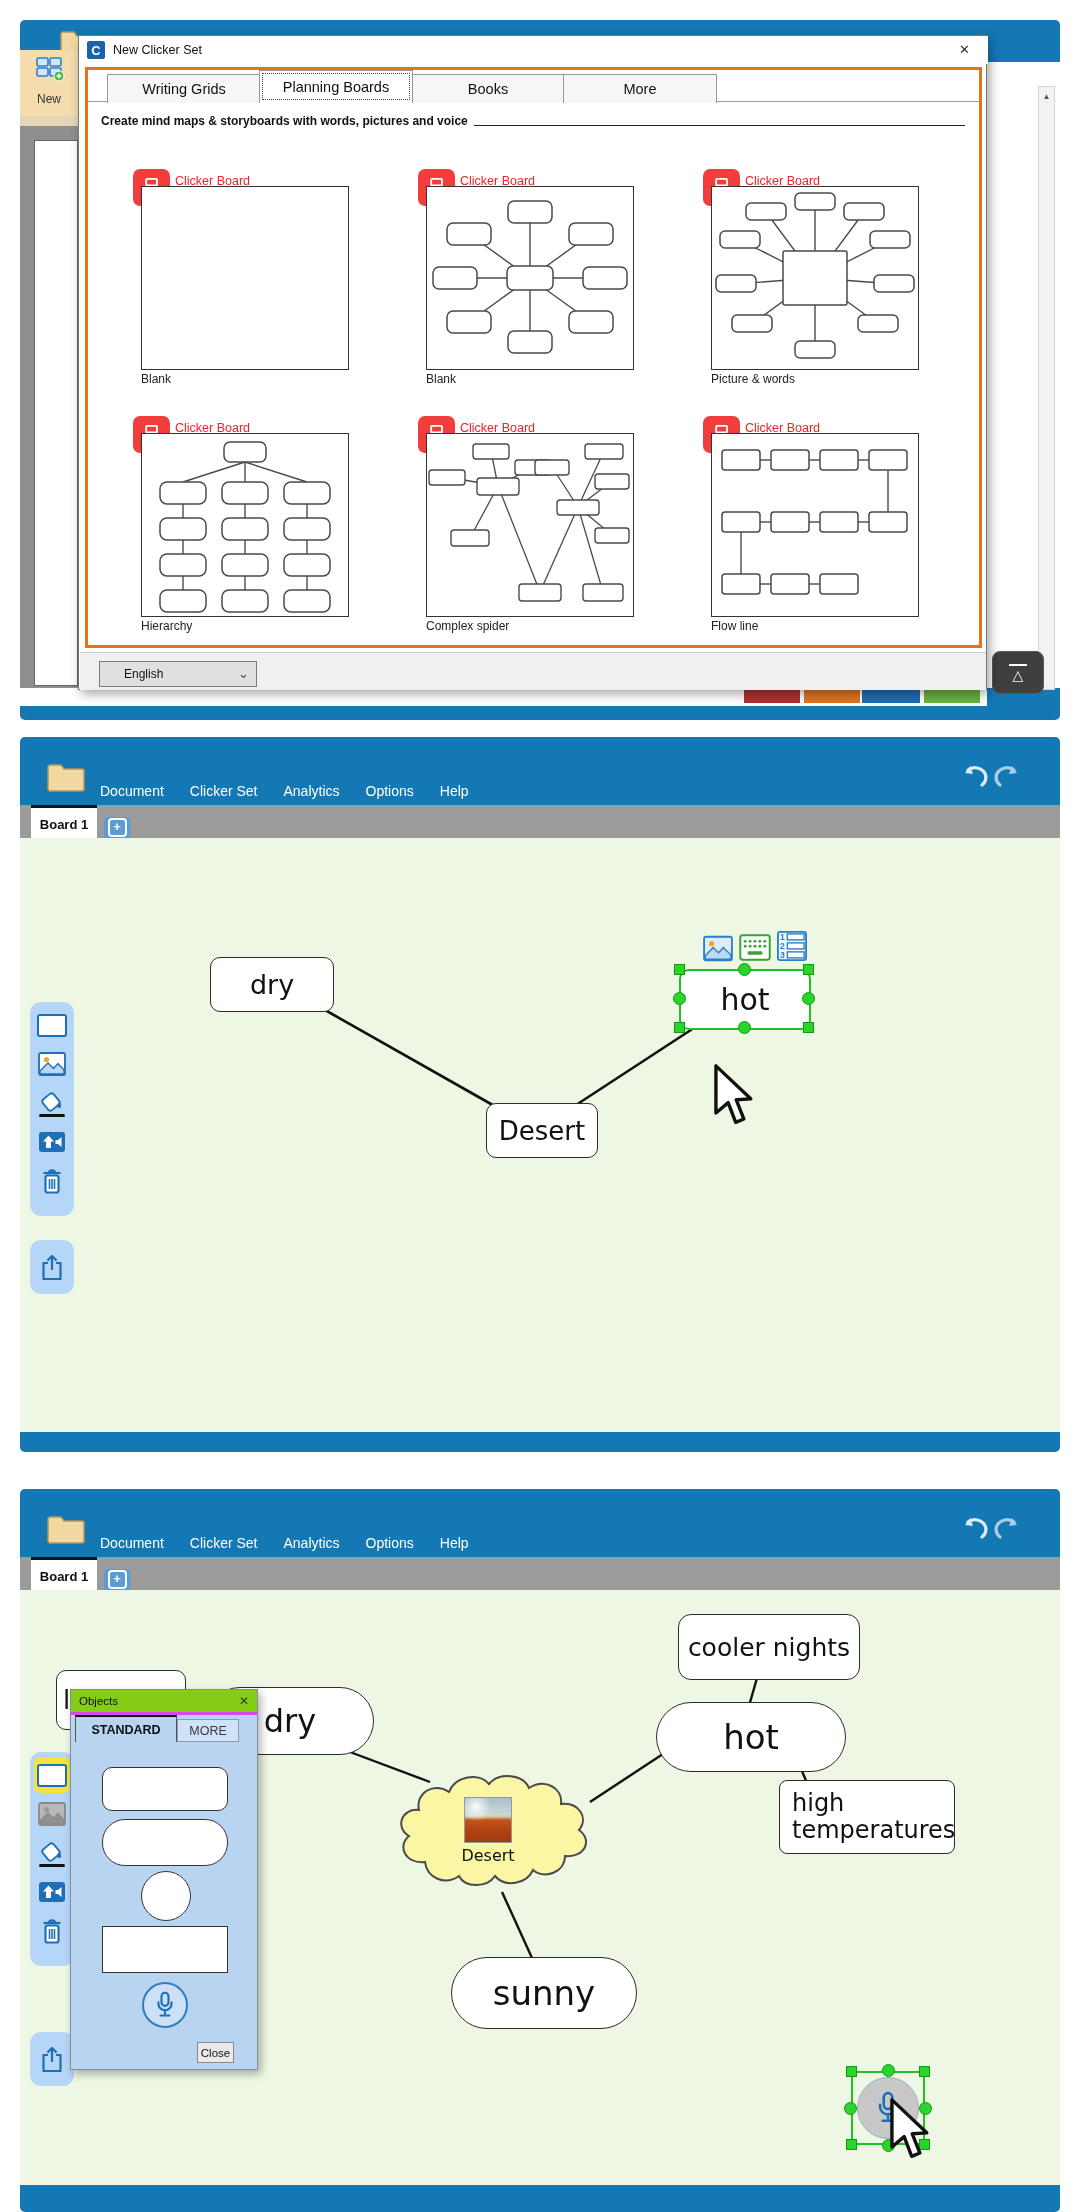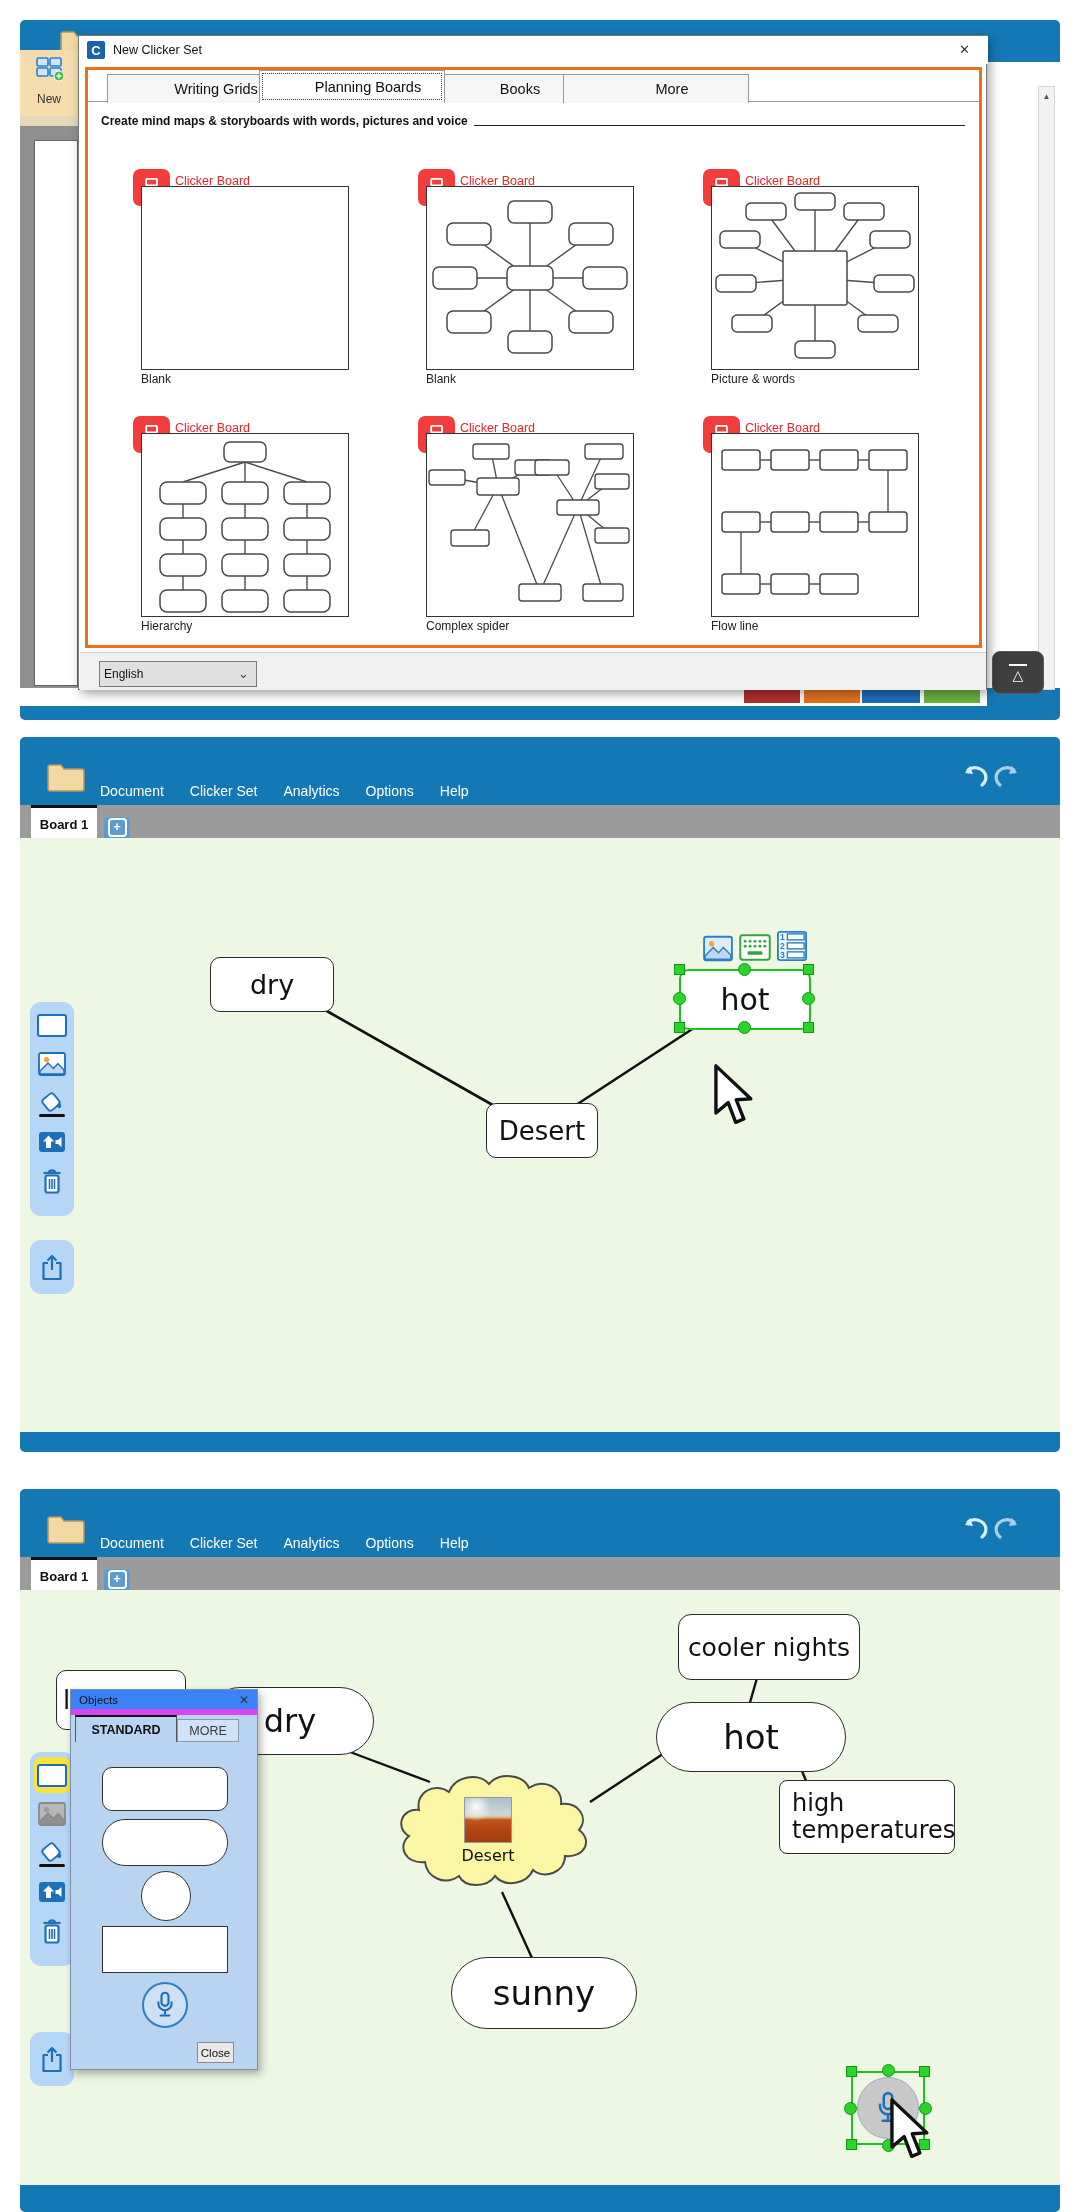--- a/index.html
+++ b/index.html
@@ -22,21 +22,21 @@
     font-family:"DejaVu Sans",sans-serif;}
   .pill{border-radius:40px;}
   .toolgroup{position:absolute;background:#b5d6f6;border-radius:11px;}
   .tslot{width:36px;height:36px;margin:3px auto;display:flex;flex-direction:column;
     align-items:center;justify-content:center;border-radius:7px;}
   .hd{position:absolute;background:#2bd42b;border:1.5px solid #0f9b0f;box-sizing:border-box;z-index:6;}
   .hd.c{width:13px;height:13px;border-radius:50%;}
   .hd.s{width:11px;height:11px;}
   .dtab{position:absolute;top:4px;height:28px;width:152px;background:#f6f6f6;
     border:1px solid #999;border-bottom:none;display:flex;align-items:center;
-    justify-content:center;font-size:14.5px;color:#111;padding-left:32px;}
+    justify-content:center;font-size:14.5px;color:#111;}
   .dtab.active{top:0;height:32px;background:#fff;outline:1px dotted #444;outline-offset:-4px;z-index:2;}
   .card{position:absolute;width:218px;height:220px;}
   .badge{position:absolute;left:2px;top:3px;width:37px;height:37px;background:#f23d3d;border-radius:7px;
     display:flex;align-items:center;justify-content:center;}
   .badgelabel{position:absolute;left:44px;top:8px;color:#ee2222;font-size:12.5px;}
   .preview{position:absolute;left:10px;top:20px;width:206px;height:182px;background:#fff;
     border:1.4px solid #333;}
   .tname{position:absolute;left:10px;top:206px;width:206px;font-size:12px;color:#222;}
   .olshape{position:absolute;background:#fff;border:1.7px solid #333;}
   svg{display:block;}
@@ -334,21 +334,21 @@
                   <rect x="108" y="140" width="38" height="20" rx="3"></rect>
               </g>
             </svg>
           </div>
           <div class="tname">Flow line</div>
         </div>
       </div>
 
       <div class="abs" style="left:1px;top:616px;width:906px;height:38px;background:#f0f0f0;border-top:1px solid #cfcfcf;">
         <div class="abs" style="left:19px;top:8px;width:158px;height:26px;background:#e0e0e0;border:1px solid #7a7a7a;display:flex;align-items:center;">
-          <span style="font-size:12px;color:#111;padding-left:4px;flex:1;">English</span>
+          <span style="font-size:12px;color:#111;padding-left:24px;flex:1;">English</span>
           <span style="font-size:13px;color:#444;padding-right:7px;line-height:10px;">⌄</span>
         </div>
       </div>
     </div>
   </div>
 
   <div class="panel" style="left:20px;top:737px;width:1040px;height:715px;">
     <div class="abs" style="left:26px;top:23px;width:40px;height:32px;">
       <svg width="40" height="32" viewBox="0 0 40 32">
           <path d="M2 29 V7 q0-2 2-2 h11 l3 4 h18 q2 0 2 2 v18 q0 2-2 2 H4 q-2 0-2-2 Z" fill="#f2d9a2" stroke="#b3945c" stroke-width="1.5"></path>
@@ -613,21 +613,21 @@
     </div>
     <div class="toolgroup" style="left:10px;top:543px;width:44px;height:54px;display:flex;align-items:center;justify-content:center;z-index:5;">
       <svg width="26" height="28" viewBox="0 0 26 28">
           <path d="M9 10 H4.5 V26 H21.5 V10 H17" fill="none" stroke="#1d6fb8" stroke-width="2.2" stroke-linejoin="round"></path>
           <line x1="13" y1="3.5" x2="13" y2="17" stroke="#1d6fb8" stroke-width="2.2"></line>
           <path d="M8.5 7.5 L13 3 L17.5 7.5" fill="none" stroke="#1d6fb8" stroke-width="2.2" stroke-linejoin="round"></path>
         </svg>
     </div>
 
     <div class="abs" style="left:50px;top:200px;width:188px;height:381px;background:#b9d4f1;border:1px solid #7d8fa6;box-shadow:3px 4px 8px rgba(0,0,0,.3);z-index:30;">
-      <div class="abs" style="left:0;top:0;width:186px;height:25px;background:#3b82f6;border-bottom:6px solid #d946ef;display:flex;align-items:center;">
+      <div class="abs" style="left:0;top:0;width:186px;height:25px;background:#84cc16;border-bottom:3px solid #d946ef;display:flex;align-items:center;">
         <span style="font-size:11.5px;color:#111;padding-left:8px;flex:1;">Objects</span>
         <span style="font-size:12px;color:#333;padding-right:8px;">✕</span>
       </div>
       <div class="abs" style="left:4px;top:25px;width:102px;height:27px;background:#b9d4f1;border:1px solid #555;border-top:2.5px solid #111;border-bottom:none;display:flex;align-items:center;justify-content:center;font-weight:bold;font-size:12.5px;color:#111;z-index:2;">
         <span>STANDARD</span>
       </div>
       <div class="abs" style="left:106px;top:29px;width:62px;height:23px;background:#cfe2f8;border:1px solid #8a9ab0;display:flex;align-items:center;justify-content:center;font-size:12.5px;color:#3a3a3a;">
         <span>MORE</span>
       </div>
       <div class="olshape" style="left:31px;top:77px;width:124px;height:42px;border-radius:10px;"></div>

